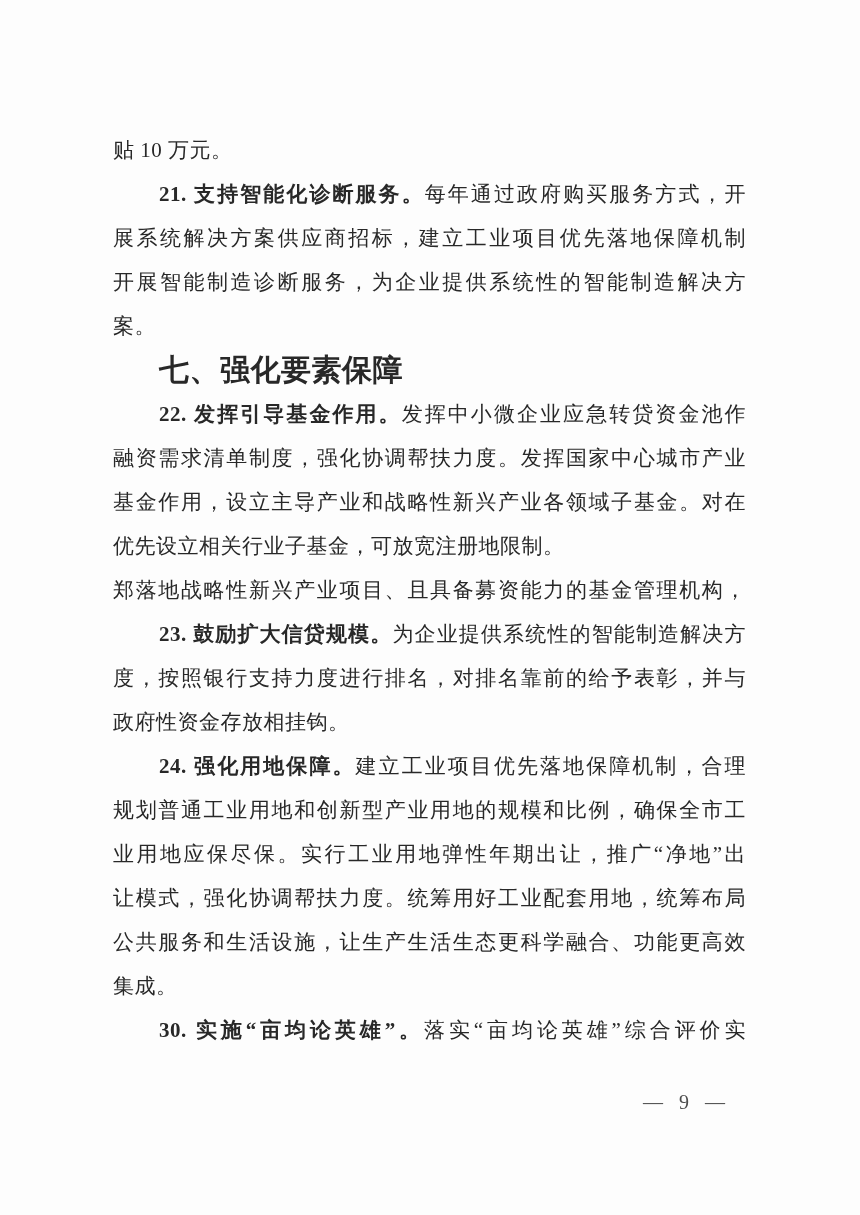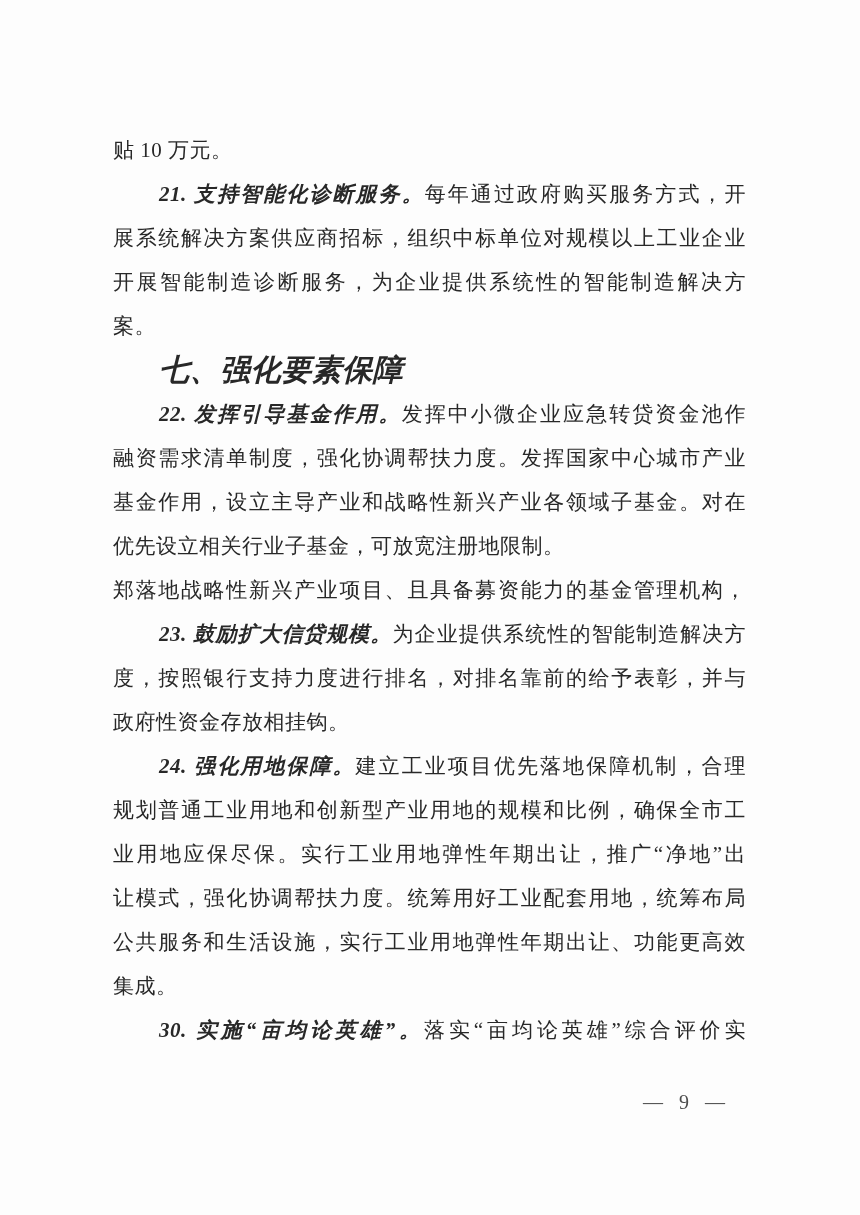--- a/index.html
+++ b/index.html
@@ -36,21 +36,20 @@
     letter-spacing: 0.5px;
   }
   .line.j {
     text-align-last: justify;
   }
   .line.ind {
     padding-left: 46px;
   }
   .lead {
     font-weight: 600;
-    font-style: italic;
   }
   .block.heading .line {
     font-family: "Liberation Sans", "DejaVu Sans", sans-serif;
     font-weight: 700;
     font-size: 30px;
     text-align: left;
     text-align-last: left;
   }
   .page-number {
     position: absolute;
@@ -68,21 +67,21 @@
 </head>
 <body>
 
 <div class="page">
   <div class="content">
       <div class="block para">
         <div class="line"><span class="body-seg">贴 10 万元。</span></div>
       </div>
       <div class="block para">
         <div class="line j ind"><span class="lead">21. 支持智能化诊断服务。</span><span class="body-seg">每年通过政府购买服务方式，开</span></div>
-        <div class="line j"><span class="body-seg">展系统解决方案供应商招标，组织中标单位对规模以上工业企业</span></div>
+        <div class="line j"><span class="body-seg">展系统解决方案供应商招标，建立工业项目优先落地保障机制</span></div>
         <div class="line j"><span class="body-seg">开展智能制造诊断服务，为企业提供系统性的智能制造解决方</span></div>
         <div class="line"><span class="body-seg">案。</span></div>
       </div>
       <div class="block heading">
         <div class="line ind"><span class="lead">七、强化要素保障</span></div>
       </div>
       <div class="block para">
         <div class="line j ind"><span class="lead">22. 发挥引导基金作用。</span><span class="body-seg">发挥中小微企业应急转贷资金池作</span></div>
         <div class="line j"><span class="body-seg">融资需求清单制度，强化协调帮扶力度。发挥国家中心城市产业</span></div>
         <div class="line j"><span class="body-seg">基金作用，设立主导产业和战略性新兴产业各领域子基金。对在</span></div>
@@ -92,21 +91,21 @@
       <div class="block para">
         <div class="line j ind"><span class="lead">23. 鼓励扩大信贷规模。</span><span class="body-seg">为企业提供系统性的智能制造解决方</span></div>
         <div class="line j"><span class="body-seg">度，按照银行支持力度进行排名，对排名靠前的给予表彰，并与</span></div>
         <div class="line"><span class="body-seg">政府性资金存放相挂钩。</span></div>
       </div>
       <div class="block para">
         <div class="line j ind"><span class="lead">24. 强化用地保障。</span><span class="body-seg">建立工业项目优先落地保障机制，合理</span></div>
         <div class="line j"><span class="body-seg">规划普通工业用地和创新型产业用地的规模和比例，确保全市工</span></div>
         <div class="line j"><span class="body-seg">业用地应保尽保。实行工业用地弹性年期出让，推广“净地”出</span></div>
         <div class="line j"><span class="body-seg">让模式，强化协调帮扶力度。统筹用好工业配套用地，统筹布局</span></div>
-        <div class="line j"><span class="body-seg">公共服务和生活设施，实行工业用地弹性年期出让、功能更高效</span></div>
+        <div class="line j"><span class="body-seg">公共服务和生活设施，让生产生活生态更科学融合、功能更高效</span></div>
         <div class="line"><span class="body-seg">集成。</span></div>
       </div>
       <div class="block para">
         <div class="line j ind"><span class="lead">30. 实施“亩均论英雄”。</span><span class="body-seg">落实“亩均论英雄”综合评价实</span></div>
       </div>
     </div>
   <div class="page-number">
     <span>—</span>
     <span>9</span>
     <span>—</span>

